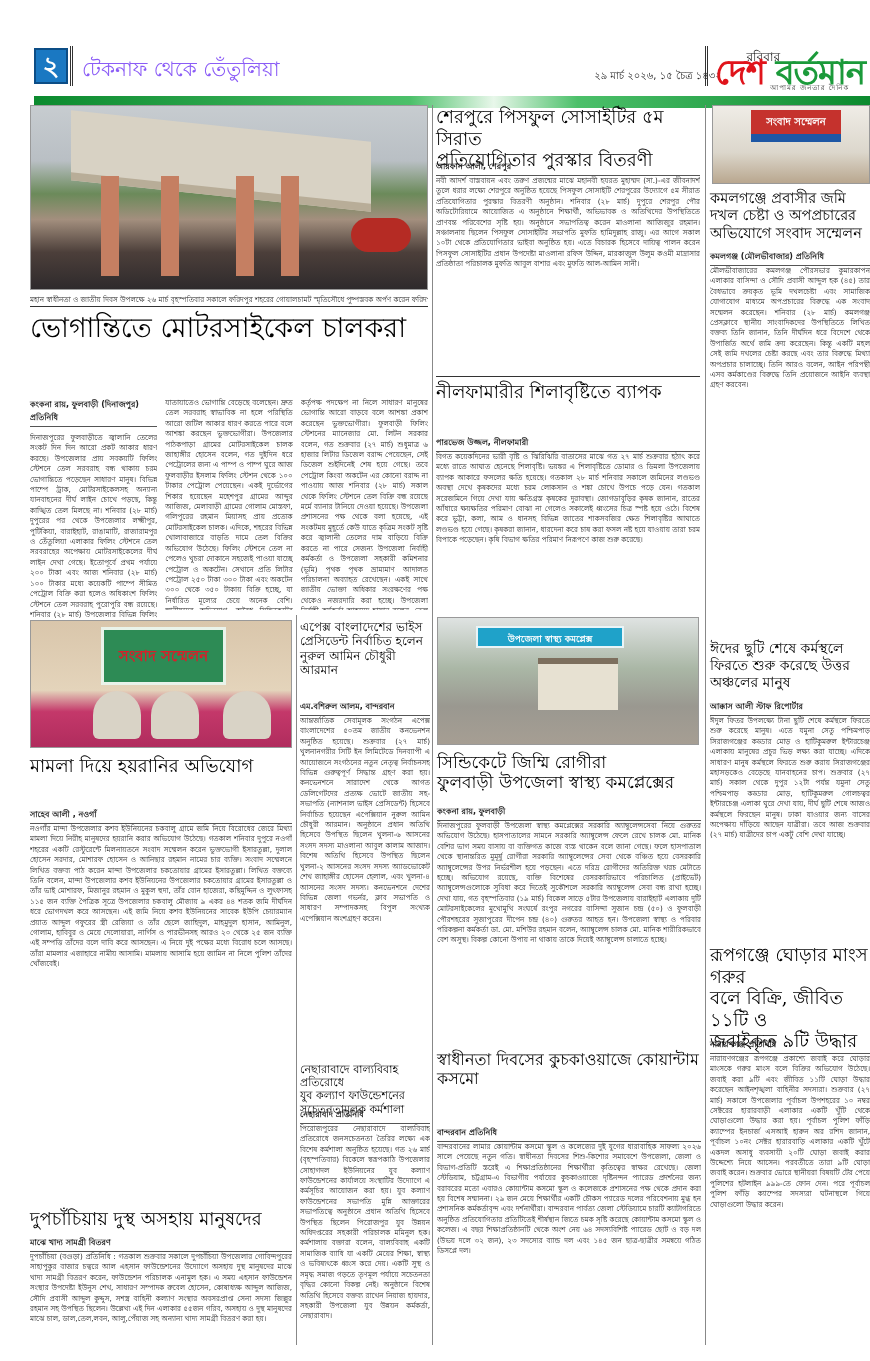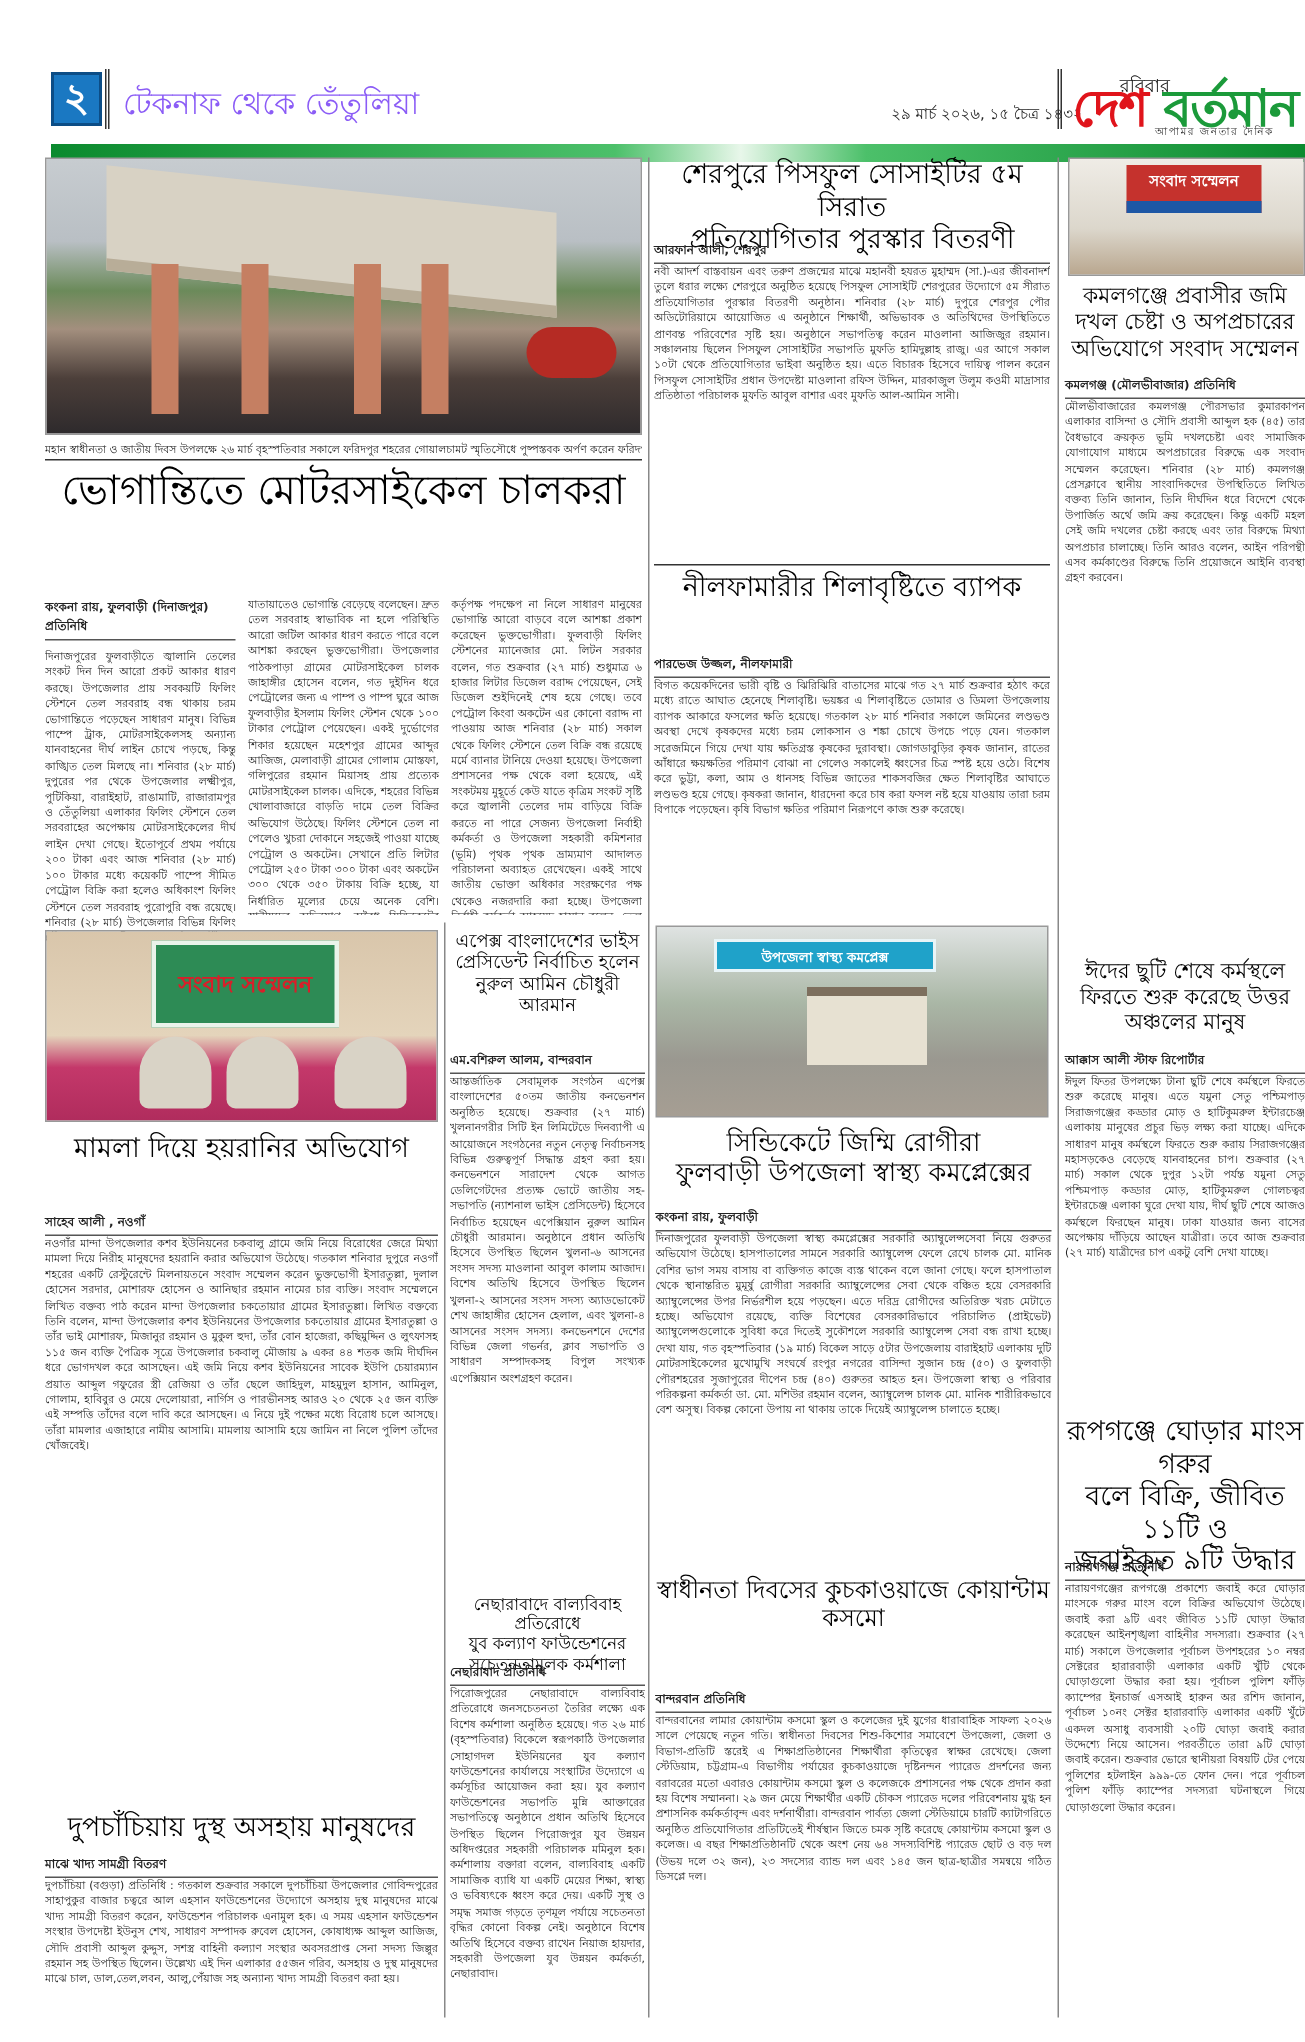--- a/index.html
+++ b/index.html
@@ -13,21 +13,21 @@
 .logo{left:715px;top:46px;font-size:34px;font-weight:bold;font-family:"DejaVu Serif",serif;letter-spacing:-1px}
 .logo .r{color:#e0141b}.logo .g{color:#1b9a3a}
 .tagline{left:770px;top:82px;font-size:7px;color:#333;letter-spacing:1px}
 .greenbar{left:34px;top:96px;width:836px;height:12px;background:linear-gradient(90deg,#0b8a2e 0%,#4cc06a 45%,#e8f7ea 55%,#4cc06a 65%,#0b8a2e 100%)}
 .photo{overflow:hidden;border:1px solid #999}
 .ph-gas{left:30px;top:105px;width:398px;height:185px;background:linear-gradient(180deg,#c7ccd0 0%,#b9bfc4 30%,#6b8a5a 48%,#a38f7e 62%,#4c3f3a 80%,#2e2a2c 100%)}
 .ph-gas .canopy{position:absolute;left:40px;top:20px;width:300px;height:70px;background:#d8d2c4;transform:skewY(6deg);border-bottom:8px solid #b8ad98}
 .ph-gas .pillar{position:absolute;top:70px;width:18px;height:100px;background:#c57f62}
 .ph-gas .tank{position:absolute;right:16px;top:112px;width:60px;height:34px;background:#b52b24;border-radius:18px}
 .caption{font-size:7.2px;color:#222;white-space:nowrap;overflow:hidden}
-.hl{font-family:"DejaVu Serif",serif;text-align:center;line-height:1.2;color:#000}
+.hl{font-family:"DejaVu Serif",serif;line-height:1.2;color:#000}
 .byline{font-size:8px;font-weight:bold;color:#222;border-bottom:1px solid #555;padding-bottom:2px}
 .body{font-size:7.2px;line-height:10.4px;color:#222;text-align:justify;overflow:hidden}
 .cols3{display:grid;grid-template-columns:1fr 1fr 1fr;gap:8px}
 .ph-sm{left:30px;top:620px;width:262px;height:128px;background:linear-gradient(180deg,#d9c6ab 0%,#e4d4bb 55%,#c4386a 72%,#b02c5d 100%)}
 .ph-sm .banner{position:absolute;left:70px;top:6px;width:125px;height:58px;background:#2d8b55;border:3px solid #e9f3ea;color:#d81f2a;font-size:15px;font-weight:bold;text-align:center;line-height:52px;font-family:"DejaVu Serif",serif}
 .ph-sm .pp{position:absolute;top:70px;width:48px;height:48px;border-radius:24px 24px 6px 6px;background:#d9d3c6}
 .ph-health{left:437px;top:617px;width:262px;height:128px;background:linear-gradient(180deg,#dfe3e2 0%,#aab7a6 40%,#9a9890 70%,#a69e93 100%)}
 .ph-health .sign{position:absolute;left:38px;top:8px;width:148px;height:22px;background:#1fa2c9;color:#fff;font-size:9px;line-height:22px;text-align:center;font-weight:bold;border:2px solid #e9f4f7}
 .ph-health .bld{position:absolute;left:100px;top:40px;width:80px;height:52px;background:#e7e1d2;border-top:6px solid #7d6f5e}
 .ph-kml{left:712px;top:105px;width:158px;height:79px;background:linear-gradient(180deg,#efece6 0%,#dcd7cc 60%,#b9a78f 100%)}

